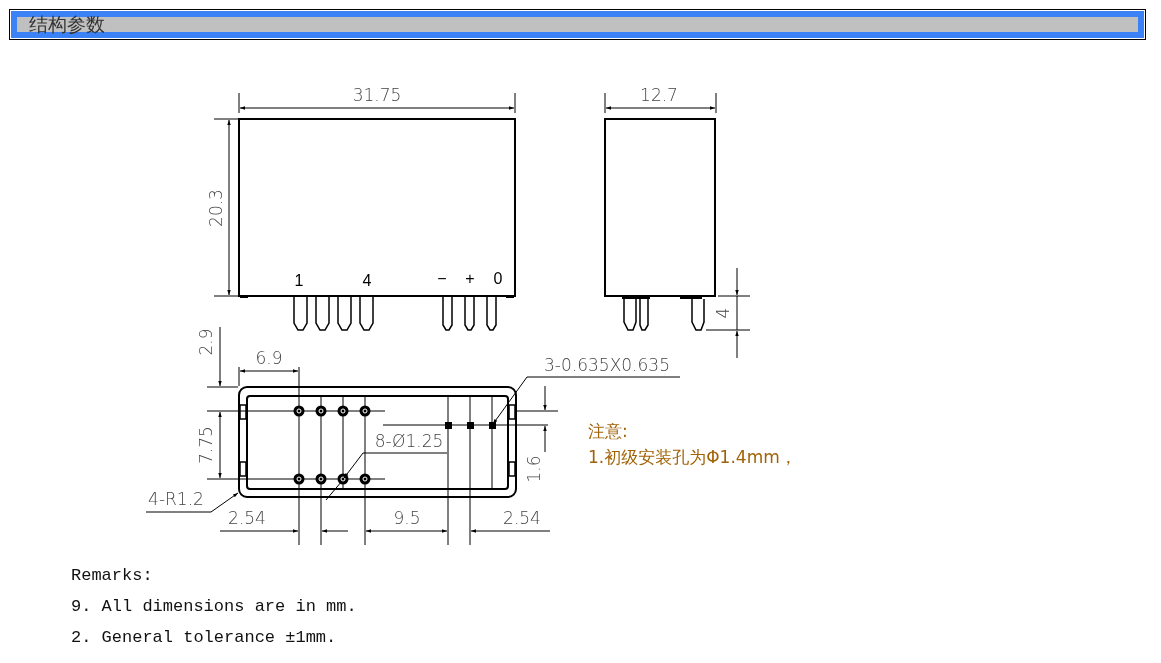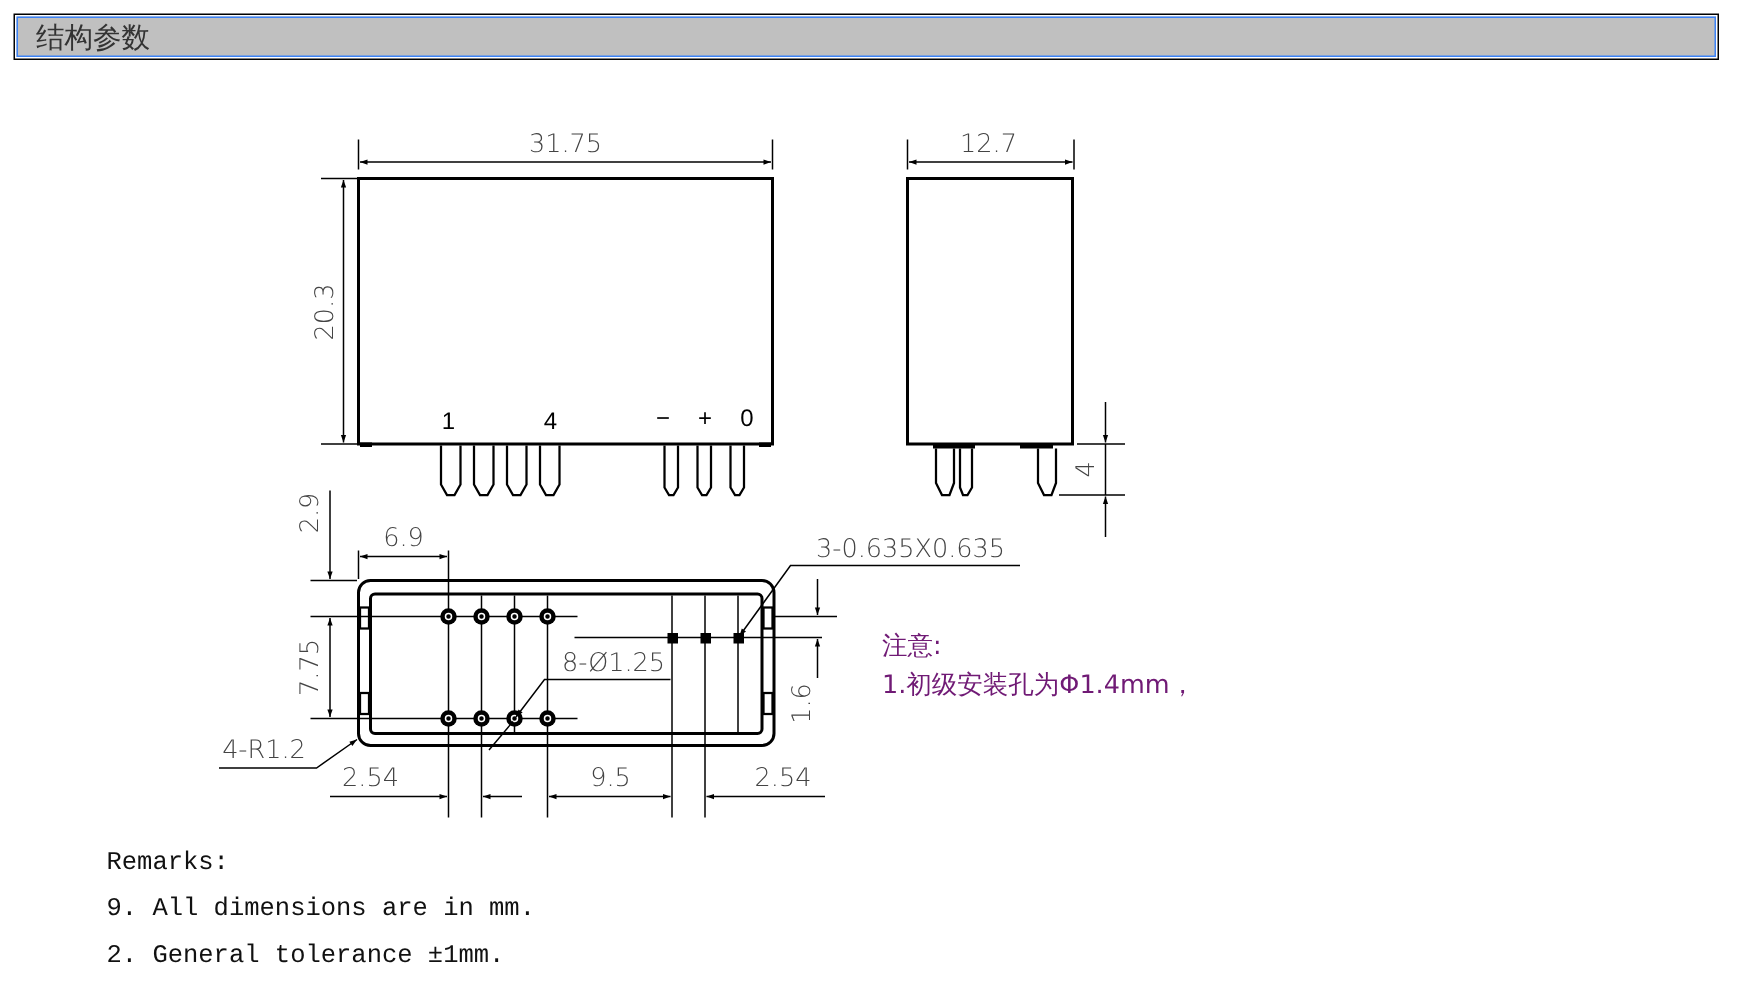--- a/index.html
+++ b/index.html
@@ -2,29 +2,29 @@
 <html><head>
 <meta charset="utf-8">
 <style>
   html, body { margin: 0; padding: 0; background: #ffffff; }
   body { width: 1161px; height: 663px; position: relative; overflow: hidden; font-family: "DejaVu Sans", sans-serif; }
   .header-bar {
     position: absolute; left: 9px; top: 9px; width: 1137px; height: 31px;
     border: 1px solid #000; box-sizing: border-box; background: #fff; padding: 1px;
   }
   .header-inner {
-    width: 100%; height: 100%; box-sizing: border-box; border: 1px solid #3b82f6;
+    width: 100%; height: 100%; box-sizing: border-box; border: 6px solid #3b82f6;
     background: #c0c0c0; display: flex; align-items: center; padding-left: 12px;
     font-family: "DejaVu Sans Mono", "Liberation Mono", monospace; font-size: 18px; color: #000;
   }
   .header-cn { font-family: "DejaVu Sans", sans-serif; font-size: 19px; color: #333; margin-right: 20px; }
   svg.drawing { position: absolute; left: 0; top: 0; }
   .dim { font-family: "DejaVu Sans", sans-serif; font-size: 17px; fill: #444; font-weight: 300; }
   .pin-lbl { font-family: "Liberation Sans", sans-serif; font-size: 16px; fill: #000; }
-  .note { position: absolute; left: 588px; top: 418px; font-family: "DejaVu Sans", sans-serif; font-size: 17px; color: #701a75; line-height: 26px; }
+  .note { position: absolute; left: 588px; top: 418px; font-family: "DejaVu Sans", sans-serif; font-size: 17px; color: #a16207; line-height: 26px; }
   .remarks { position: absolute; left: 24px; top: 560px; font-family: "Liberation Mono", "DejaVu Sans Mono", monospace; font-size: 17px; color: #111; line-height: 31px; margin-left: 47px; }
 </style>
 </head>
 <body>
 
 <div class="header-bar">
   <div class="header-inner">
     <span class="header-cn">结构参数</span>
   </div>
 </div>

